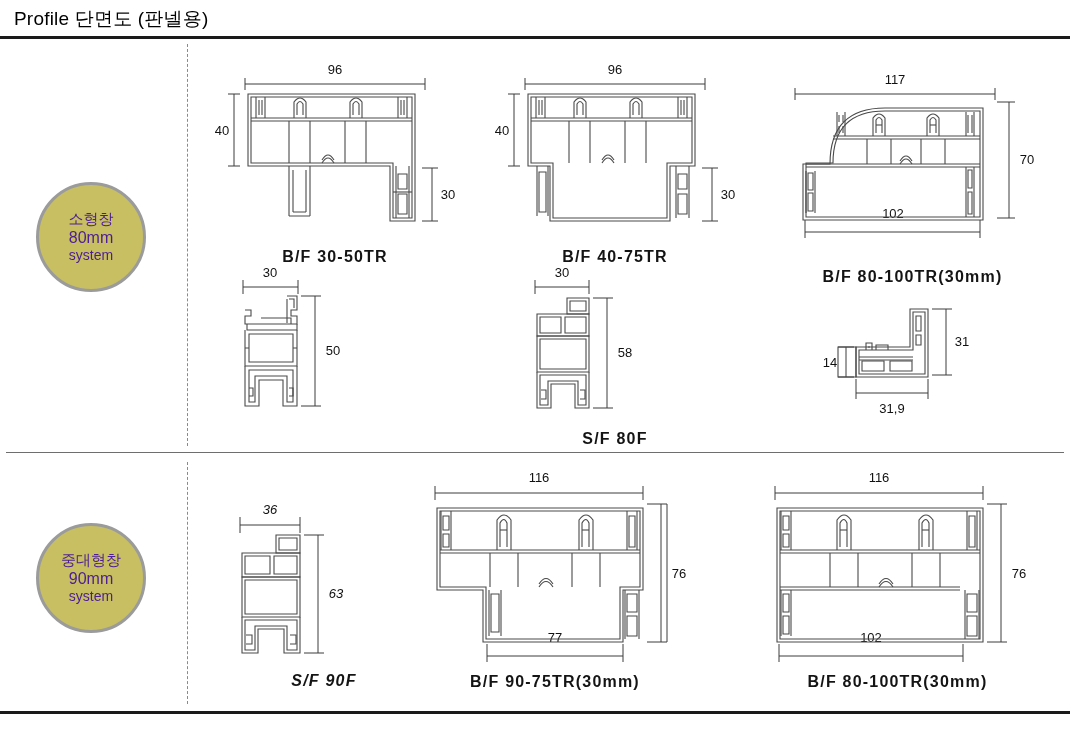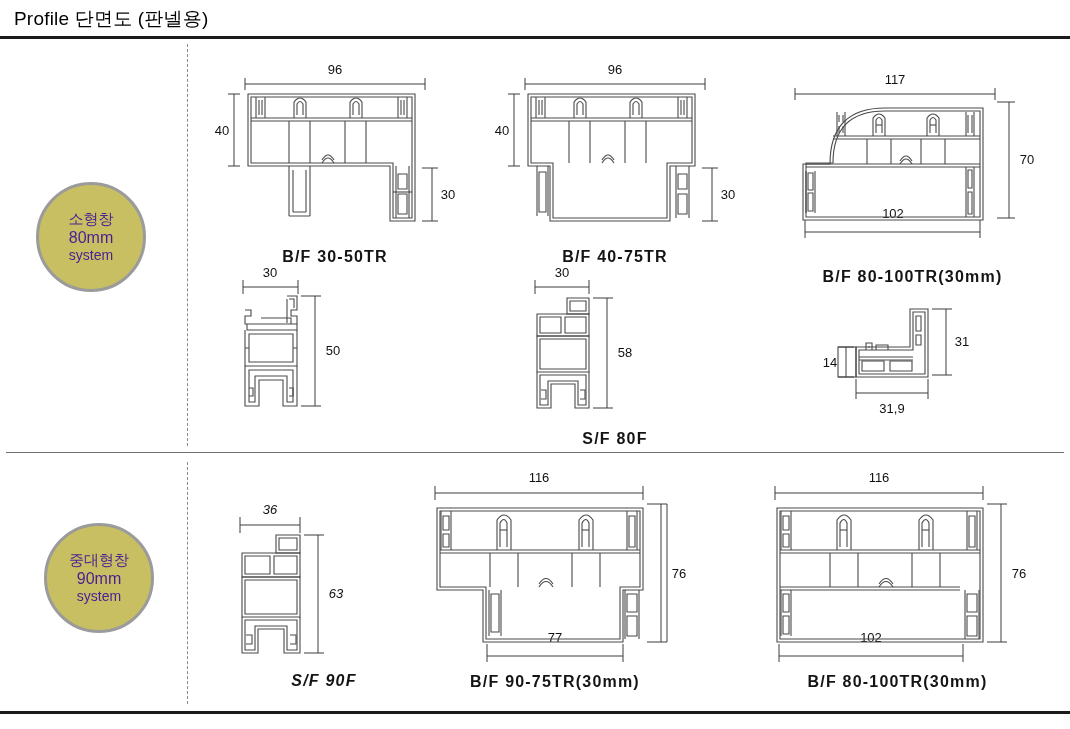--- a/index.html
+++ b/index.html
@@ -67,21 +67,21 @@
     align-items: center;
     justify-content: center;
     color: #4c1d95;
     line-height: 1.22;
     text-align: center;
   }
   .sys-circle .l1 { font-size: 15px; }
   .sys-circle .l2 { font-size: 16px; }
   .sys-circle .l3 { font-size: 14px; }
   #circle-80 { left: 36px; top: 182px; }
-  #circle-90 { left: 44px; top: 523px; }
+  #circle-90 { left: 36px; top: 523px; }
 
   
   .cell {
     position: absolute;
   }
   .cell svg { display: block; }
   .cell-label {
     text-align: center;
     font-size: 16px;
     font-weight: 600;

